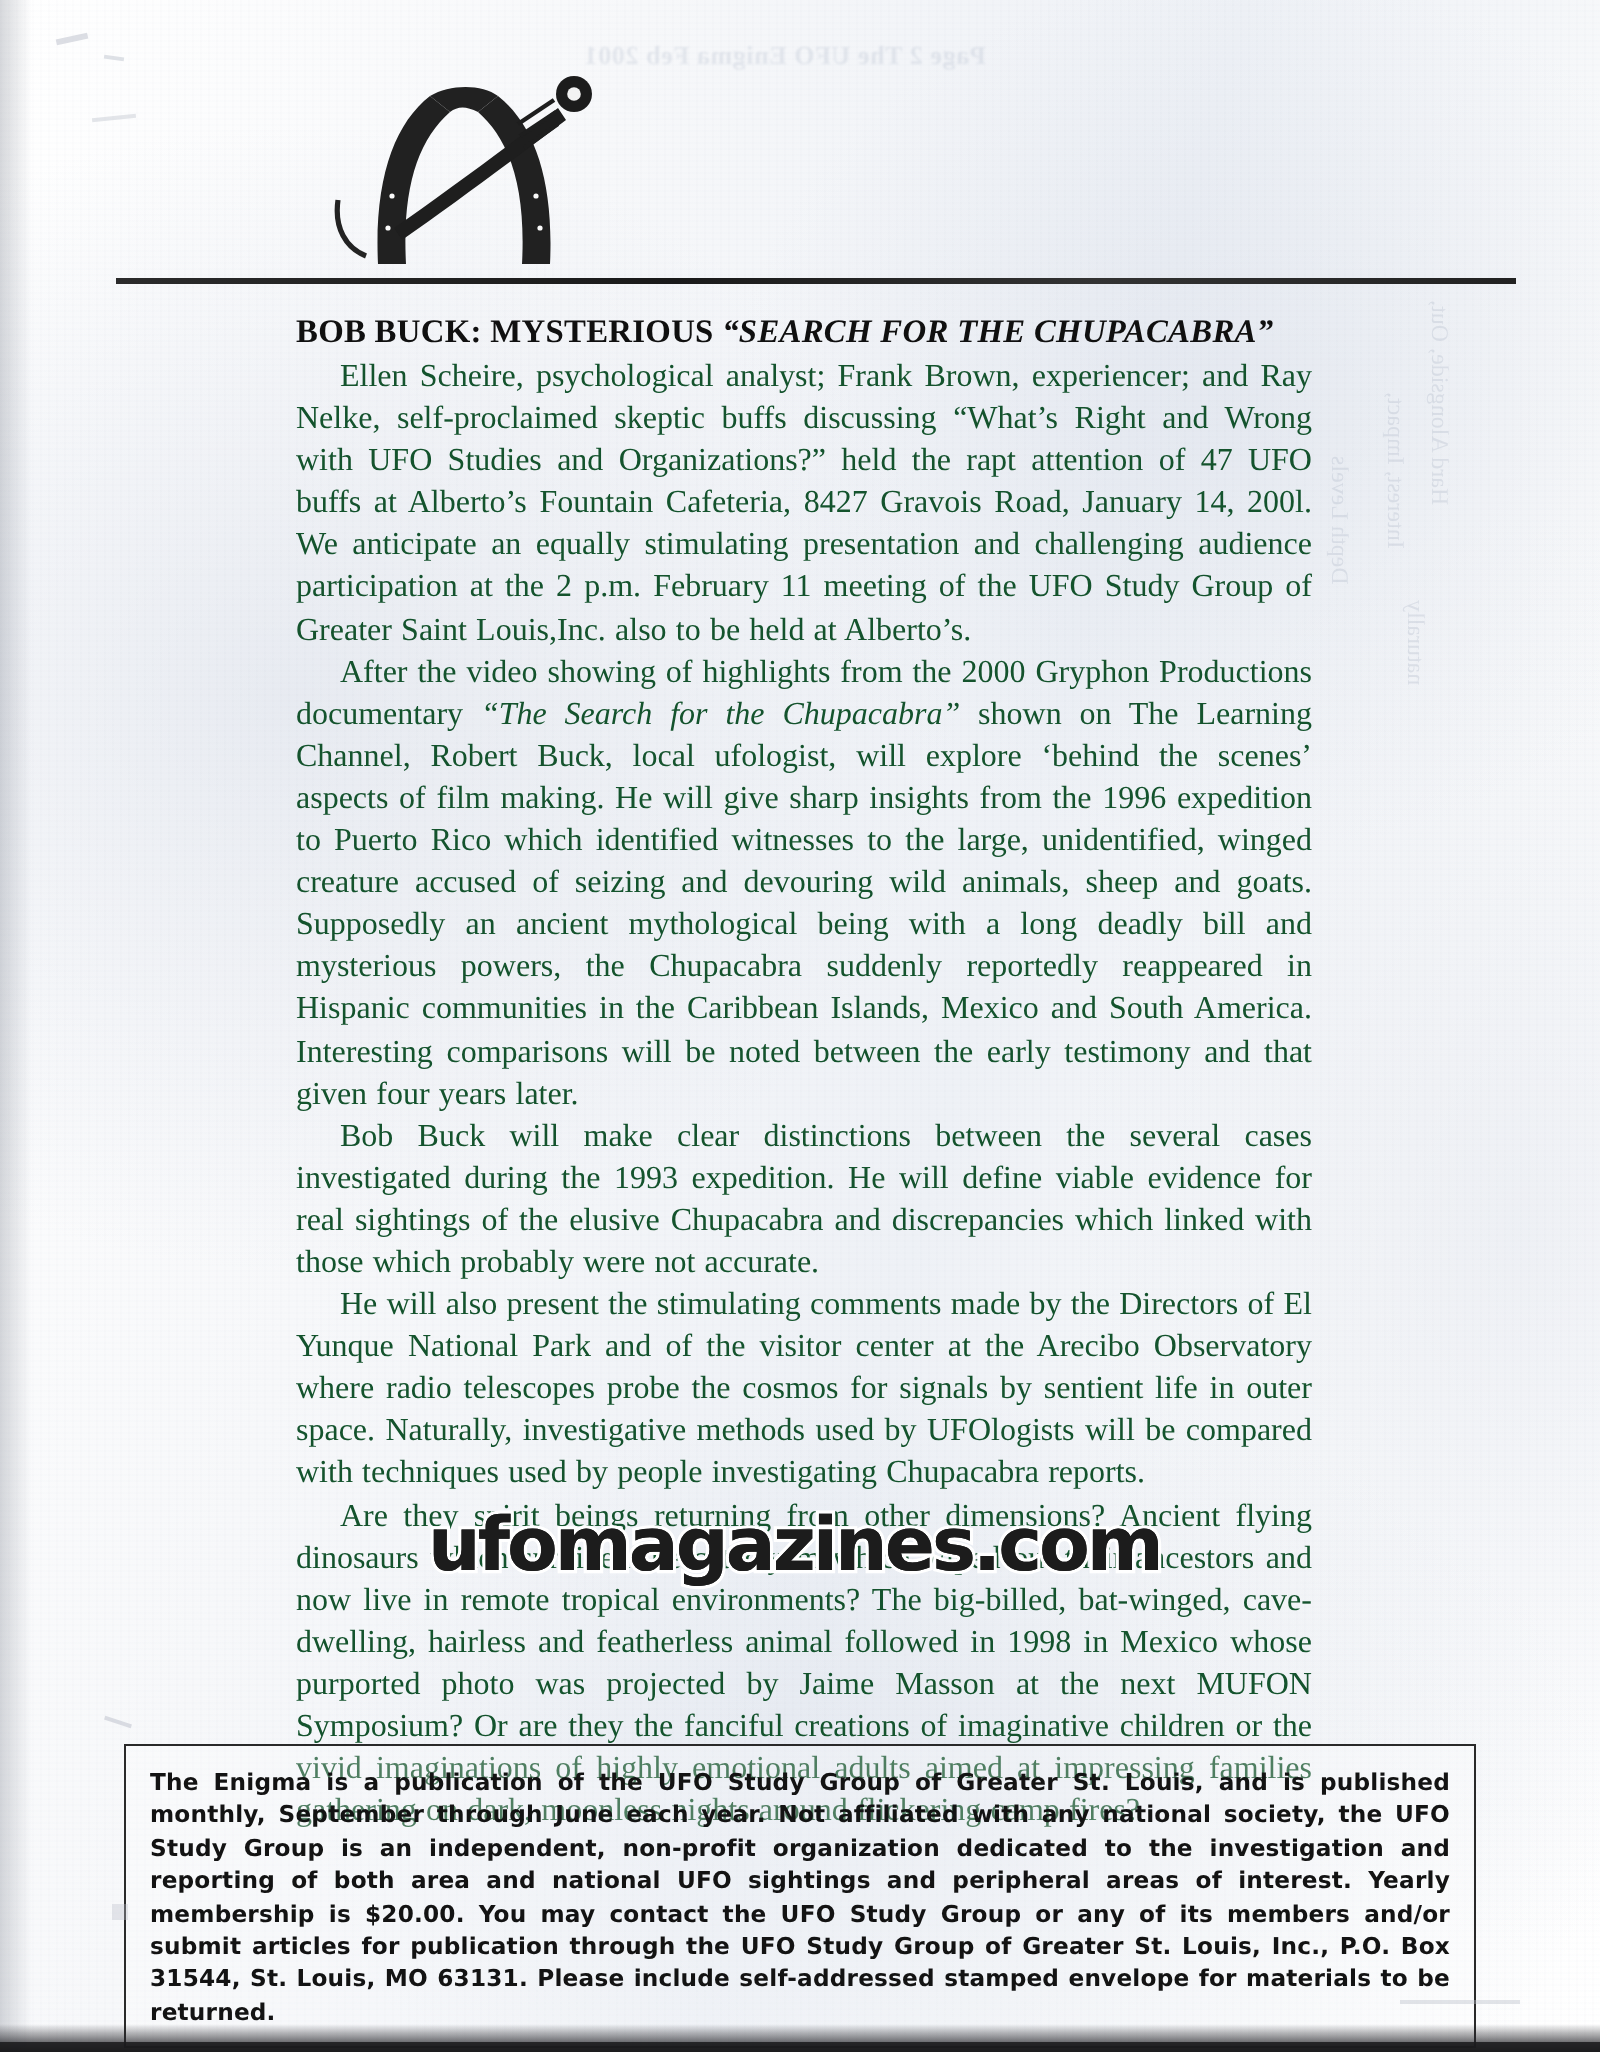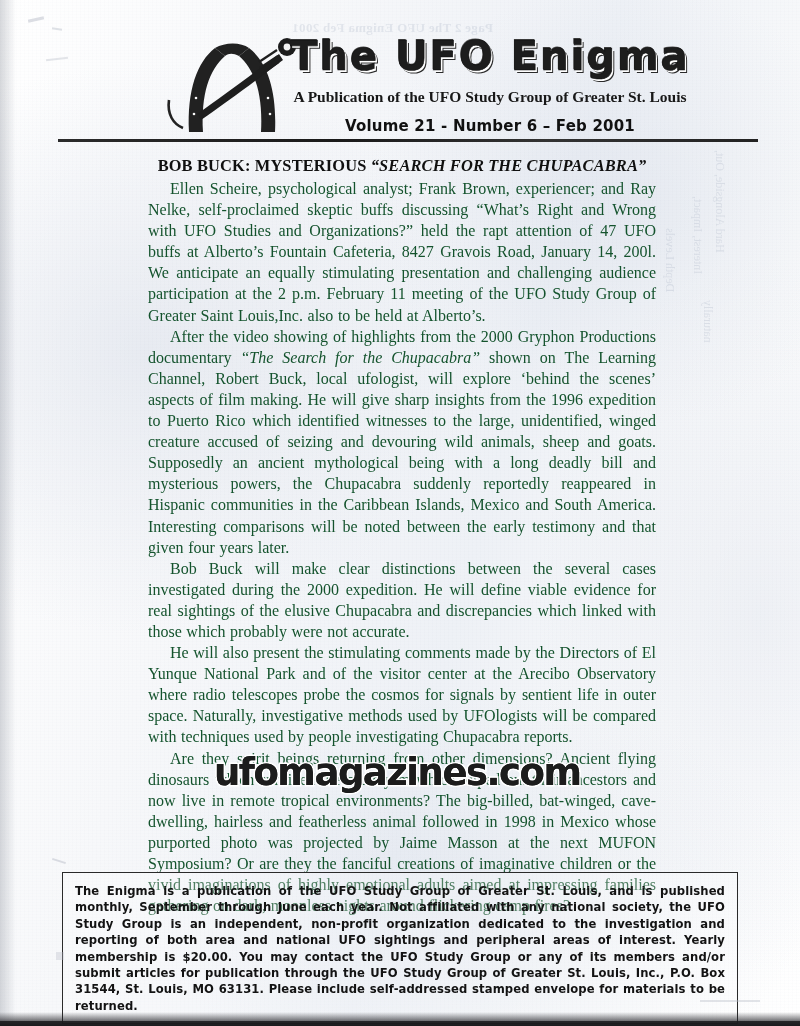--- a/index.html
+++ b/index.html
@@ -129,21 +129,20 @@
   }
 
   
   #article {
     position: absolute; left: 148px; top: 156px; width: 508px;
   }
   #article-headline {
     font-family: "Liberation Serif", serif;
     font-weight: bold;
     font-size: 16.4px;
-    text-align: center;
     letter-spacing: .15px;
     margin: 0 0 2px 0;
     color: #101010;
     white-space: nowrap;
   }
   #article-headline .ital { font-style: italic; }
 
   p.body-par {
     margin: 0;
     font-size: 16px;
@@ -241,37 +240,32 @@
       <path d="M96,34 L114,22" stroke="#1e1e1e" stroke-width="2.2" fill="none"></path>
       <path d="M97,40 L115,28" stroke="#1e1e1e" stroke-width="2.2" fill="none"></path>
       <path d="M99,46 L116,34" stroke="#1e1e1e" stroke-width="2" fill="none"></path>
 
       <circle cx="124" cy="19" r="9" fill="#1c1c1c"></circle>
       <circle cx="124" cy="19" r="3.4" fill="#f2f2f2"></circle>
 
       <path d="M6,72 C4,86 10,96 20,100" stroke="#232323" stroke-width="2.6" fill="none"></path>
     </svg>
 
-    <div id="title-block">
-      <div id="enigma-title">The UFO Enigma</div>
-      <div id="publication-line">A Publication of the UFO Study Group of Greater St. Louis</div>
-      <div id="volume-line">Volume 21  -  Number 6 – Feb 2001</div>
-    </div>
   </div>
 
   <div id="masthead-rule"></div>
 
   <div id="article">
     <h1 id="article-headline">
       <span>BOB BUCK: MYSTERIOUS </span><span class="ital">“SEARCH FOR THE CHUPACABRA”</span>
     </h1>
     <div id="paragraph-host">
         <p class="body-par"><span>Ellen Scheire, psychological analyst; Frank Brown, experiencer; and Ray Nelke, self-proclaimed skeptic buffs discussing “What’s Right and Wrong with UFO Studies and Organizations?” held  the rapt  attention of  47 UFO buffs at Alberto’s Fountain Cafeteria, 8427 Gravois Road, January 14, 200l. We anticipate an equally stimulating presentation and challenging audience participation at the 2 p.m. February 11 meeting of the UFO Study Group of Greater Saint Louis,Inc. also to be held at Alberto’s.</span></p>
         <p class="body-par"><span>After the video showing of highlights from the 2000 Gryphon Productions documentary </span><span class="ital">“The Search for the Chupacabra”</span><span> shown on  The Learning Channel,  Robert Buck,  local ufologist,  will explore ‘behind the scenes’ aspects of  film  making.  He will give sharp insights from the 1996 expedition to Puerto Rico which identified witnesses to the large, unidentified, winged creature accused of seizing and devouring wild animals, sheep and goats. Supposedly an ancient mythological being with a long deadly bill and mysterious powers, the Chupacabra suddenly reportedly reappeared in Hispanic communities in the Caribbean Islands, Mexico and South America. Interesting comparisons will be noted between the early testimony and that given four years later.</span></p>
-        <p class="body-par"><span>Bob Buck will make clear distinctions between the several cases investigated during the 2000 expedition.  He will define viable evidence for real sightings of the elusive Chupacabra and discrepancies which linked with those which probably were not accurate.</span></p>
+        <p class="body-par"><span>Bob Buck will make clear distinctions between the several cases investigated during the 1993 expedition.  He will define viable evidence for real sightings of the elusive Chupacabra and discrepancies which linked with those which probably were not accurate.</span></p>
         <p class="body-par"><span>He will also present the stimulating comments made by the Directors of El Yunque National Park and of the visitor center at the Arecibo Observatory where radio telescopes probe the cosmos for signals by sentient life in outer space. Naturally, investigative methods used by UFOlogists will be compared with techniques used by people investigating Chupacabra reports.</span></p>
         <p class="body-par"><span>Are they spirit beings returning from other dimensions?  Ancient flying dinosaurs which survived the cataclysm which wiped out their ancestors and now live in remote tropical environments?  The big-billed, bat-winged, cave-dwelling, hairless and featherless animal followed in 1998 in Mexico whose purported photo was projected by Jaime Masson  at the next MUFON Symposium?  Or are they the fanciful creations of imaginative children or the vivid imaginations of highly emotional adults aimed at impressing families gathering on dark, moonless nights around flickering camp fires?</span></p>
       </div>
   </div>
 
   <div id="watermark">
     <div id="watermark-text">ufomagazines.com</div>
     <div id="watermark-text-fill">ufomagazines.com</div>
   </div>
 

